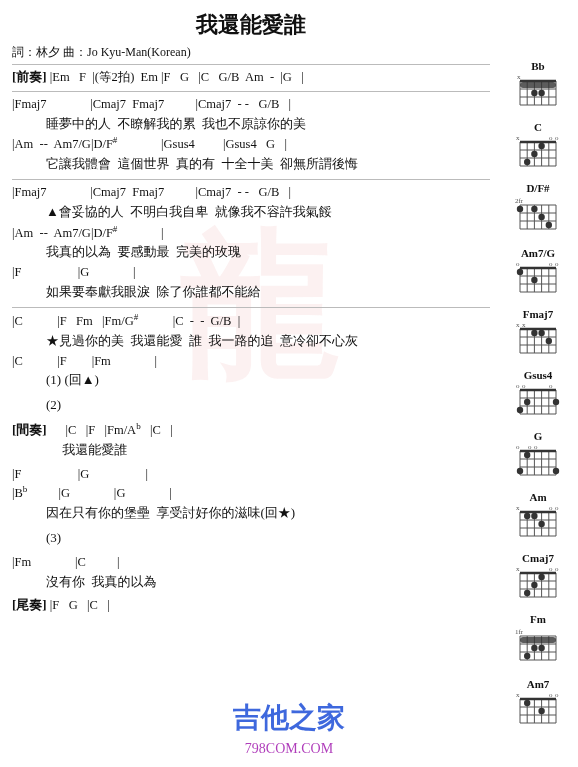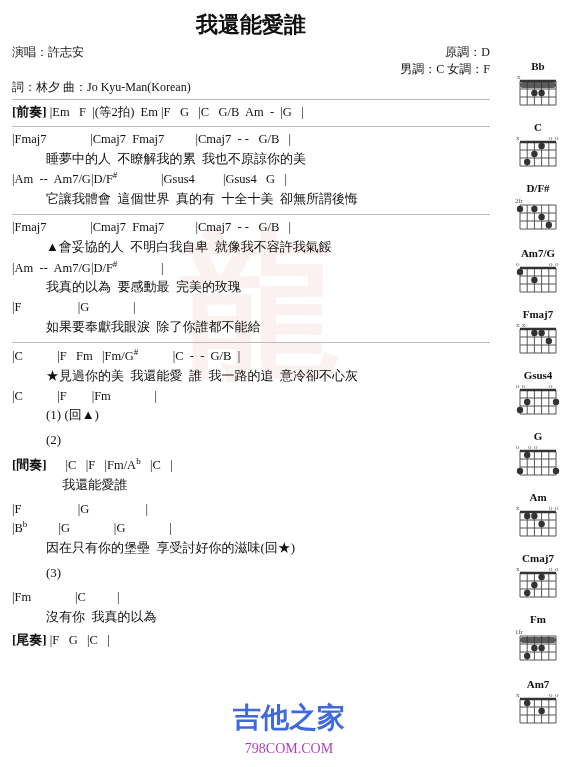--- a/index.html
+++ b/index.html
@@ -132,30 +132,20 @@
 <body>
 
 <div class="page">
 
   <div class="watermark" style="font-family:serif;color:rgba(210,60,60,0.07);font-size:160px;top:40%;left:45%;transform:translate(-50%,-50%);">龍</div>
 
   <div class="content">
 
     <div class="title">我還能愛誰</div>
 
-    <div class="meta-row">
-      <div class="meta-left">
-        <span>演唱：許志安</span>
-      </div>
-      <div class="meta-right">
-        <span>原調：D</span><br>
-        <span>男調：C</span>
-        <span>女調：F</span>
-      </div>
-    </div>
     <div class="singer-row">詞：林夕  曲：Jo Kyu-Man(Korean)</div>
 
     <hr class="divider-line">
 
     <div class="section">
       <span class="section-label">[前奏]</span><span class="chord-line"> |Em   F  |(等2拍)  Em |F   G   |C   G/B  Am  -  |G   |</span>
     </div>
 
     <hr class="divider-line">
 

